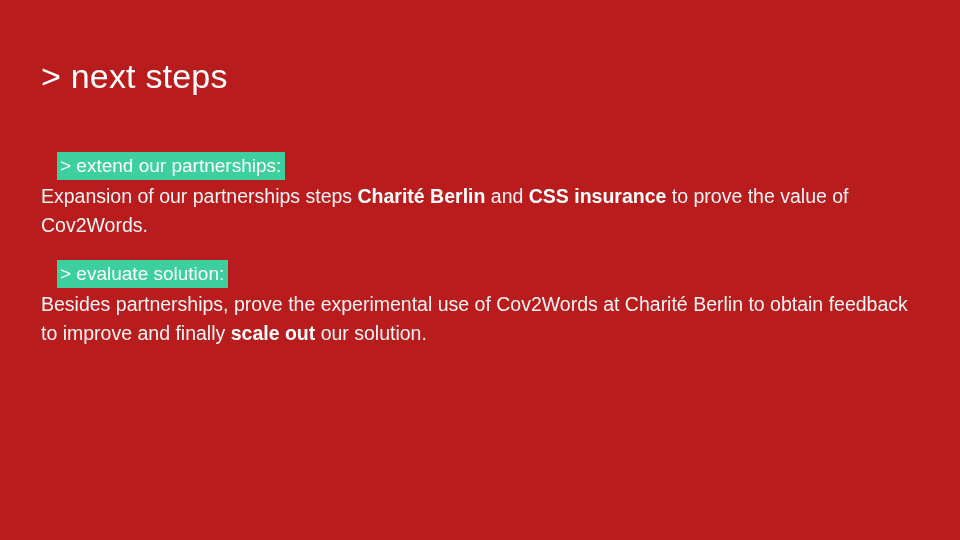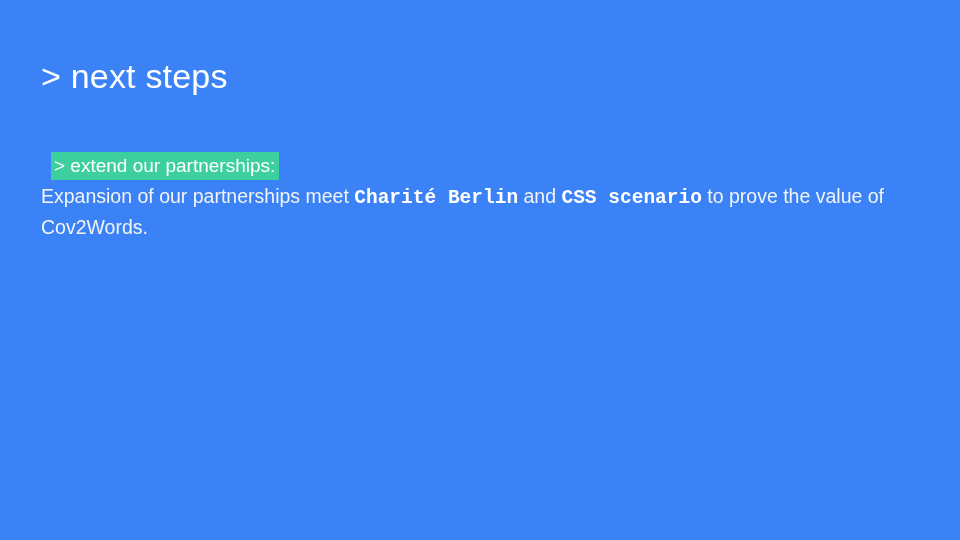--- a/index.html
+++ b/index.html
@@ -11,21 +11,21 @@
     height: 540px;
     overflow: hidden;
     background: #2b3b4e;
     font-family: "Liberation Sans", sans-serif;
     -webkit-font-smoothing: antialiased;
   }
   .slide {
     position: relative;
     width: 960px;
     height: 540px;
-    background: #3b82f6;
+    background: #b91c1c;
     box-sizing: border-box;
   }
   .slide-title {
     position: absolute;
     left: 41px;
     top: 56px;
     font-size: 34px;
     font-weight: 400;
     color: #ffffff;
     letter-spacing: 0.2px;
@@ -45,48 +45,51 @@
     margin-bottom: 0;
   }
   .section-heading {
     display: inline-block;
     background: #3ecf9f;
     color: #ffffff;
     font-size: 19px;
     font-weight: 400;
     line-height: 26px;
     padding: 1px 4px 1px 3px;
-    margin: 0 0 2px 10px;
+    margin: 0 0 2px 16px;
     white-space: nowrap;
   }
   .section-body {
     color: #f2f4f6;
     font-size: 19.5px;
     font-weight: 400;
     line-height: 29px;
     max-width: 885px;
   }
   .section-body b {
     font-weight: 700;
     color: #ffffff;
-    font-family: Liberation Mono, monospace;
   }
 </style>
 </head>
 <body>
 
 <div class="slide">
 
   <div class="slide-title">&gt; next steps</div>
 
   <div class="content">
 
     <div class="section">
       <div class="section-heading">&gt; extend our partnerships:</div>
-      <div class="section-body"><span>Expansion of our partnerships meet </span><b>Charité Berlin</b><span> and </span><b>CSS scenario</b><span> to prove the value of Cov2Words.</span></div>
+      <div class="section-body"><span>Expansion of our partnerships steps </span><b>Charité Berlin</b><span> and </span><b>CSS insurance</b><span> to prove the value of Cov2Words.</span></div>
     </div>
 
+    <div class="section">
+      <div class="section-heading">&gt; evaluate solution:</div>
+      <div class="section-body"><span>Besides partnerships, prove the experimental use of Cov2Words at Charité Berlin to obtain feedback to improve and finally </span><b>scale out</b><span> our solution.</span></div>
+    </div>
 
     <div class="section">
     </div>
 
   </div>
 </div>
 
 </body></html>

